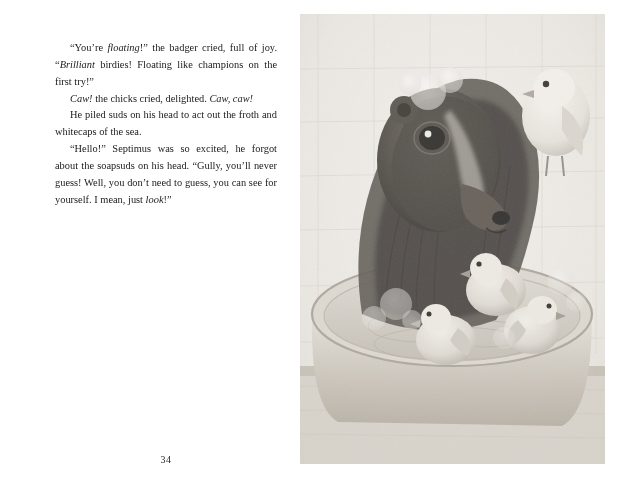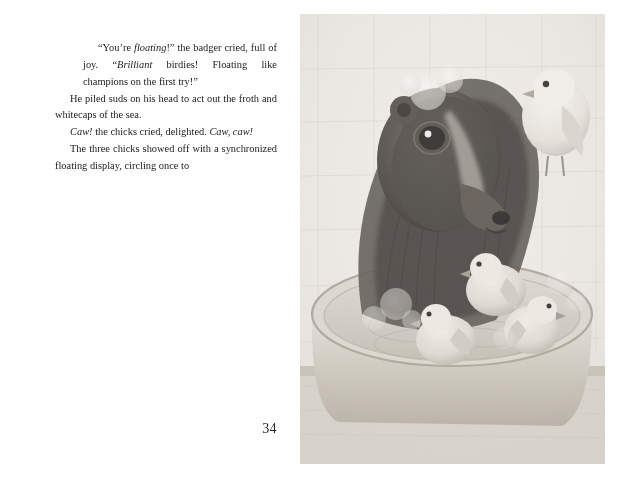--- a/index.html
+++ b/index.html
@@ -35,32 +35,31 @@
     text-align: justify;
     -webkit-hyphens: auto;
     hyphens: auto;
   }
   .body-text p {
     margin: 0;
     text-indent: 15px;
   }
   .body-text p.first {
     text-indent: 15px;
-    margin-left: 28px;
   }
   .body-text em {
     font-style: italic;
   }
   .folio {
     position: absolute;
     left: 55px;
-    top: 421px;
+    top: 454px;
     width: 222px;
-    text-align: right;
-    font-size: 14px;
+    text-align: center;
+    font-size: 10px;
     color: #2a2a2a;
     letter-spacing: 0.4px;
   }
   
   .art-col {
     position: relative;
     width: 340px;
   }
   .illustration {
     position: absolute;
@@ -79,27 +78,27 @@
 <body>
 
 <div class="page">
 
   <div class="text-col">
     <div class="body-text">
       <p class="first">
         “You’re <em>floating</em>!” the badger cried, full of joy. “<em>Brilliant</em> birdies! Floating like champions on the first try!”
       </p>
       <p>
+        <em>Caw!</em> the chicks cried, delighted. <em>Caw, caw!</em>
+      </p>
+      <p>
         He piled suds on his head to act out the froth and whitecaps of the sea.
       </p>
       <p>
-        <em>Caw!</em> the chicks cried, delighted. <em>Caw, caw!</em>
-      </p>
-      <p>
-        The three chicks showed off with a synchronized floating display, circling once to
+        “Hello!” Septimus was so excited, he forgot about the soapsuds on his head. “Gully, you’ll never guess! Well, you don’t need to guess, you can see for yourself. I mean, just <em>look</em>!”
       </p>
     </div>
     <div class="folio">34</div>
   </div>
 
   <div class="art-col">
     <div class="illustration">
       <svg width="305" height="450" viewBox="0 0 305 450" xmlns="http://www.w3.org/2000/svg">
         <defs>
           <radialGradient id="bgGlow" cx="50%" cy="40%" r="75%">

